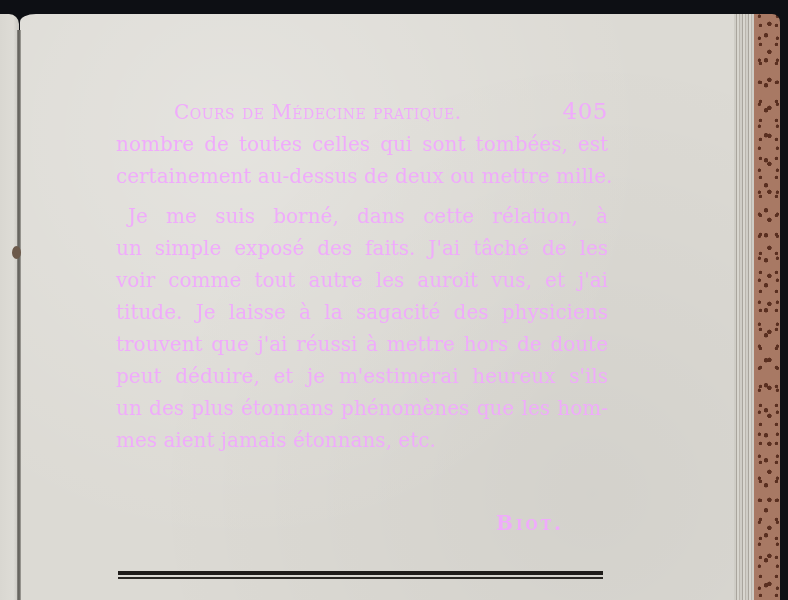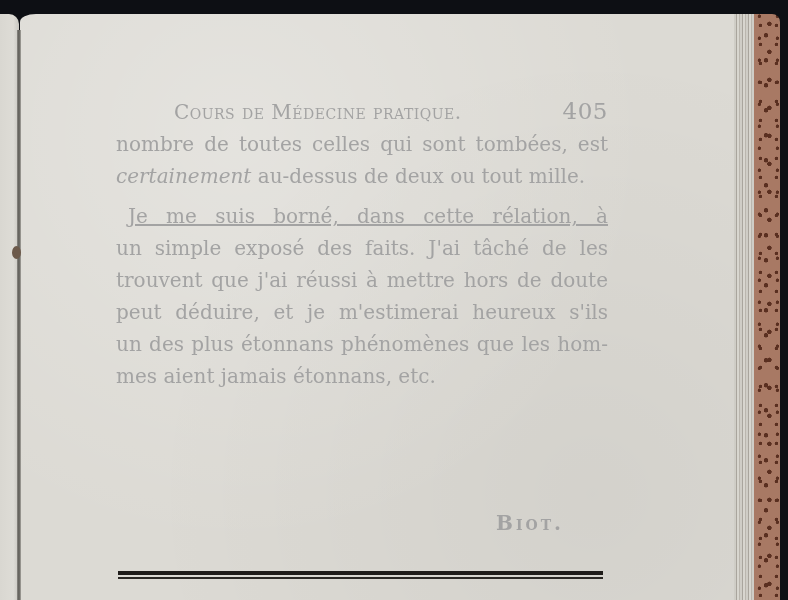--- a/index.html
+++ b/index.html
@@ -95,21 +95,21 @@
     background: #0d0f14;
   }
 
   
   .text-block {
     position: absolute;
     left: 116px;
     top: 98px;
     width: 492px;
     font-family: "DejaVu Serif", serif;
-    color: #a3a3a3;
+    color: #f0abfc;
   }
   .running-head {
     position: relative;
     height: 30px;
     font-size: 20px;
     letter-spacing: 0.5px;
   }
   .running-title {
     position: absolute;
     left: 58px;
@@ -130,23 +130,22 @@
     white-space: nowrap;
     text-align: justify;
     text-align-last: justify;
     height: 32px;
   }
   .line.last {
     text-align-last: left;
   }
   .line.indent {
     padding-left: 12px;
-    text-decoration: underline;
-  }
-  .italic { font-style: italic; }
+  }
+  .italic { }
   .signature {
     position: absolute;
     left: 380px;
     top: 413px;
     font-variant: small-caps;
     font-size: 20px;
     letter-spacing: 3px;
     font-weight: bold;
   }
   .rule {
@@ -178,24 +177,26 @@
   <div class="cover"></div>
   <div class="cover-edge"></div>
 
   <div class="text-block">
     <div class="running-head">
       <span class="running-title">Cours de Médecine pratique.</span>
       <span class="page-number">405</span>
     </div>
 
     <div class="line"><span>nombre de toutes celles qui sont tombées, est</span></div>
-    <div class="line last"><span class="italic">certainement</span><span> au-dessus de deux ou tout mille.</span></div>
+    <div class="line last"><span class="italic">certainement</span><span> au-dessus de deux ou mettre mille.</span></div>
     <div style="height:8px"></div>
     <div class="line indent"><span>Je me suis borné, dans cette rélation, à</span></div>
     <div class="line"><span>un simple exposé des faits. J'ai tâché de les</span></div>
+    <div class="line"><span>voir comme tout autre les auroit vus, et j'ai</span></div>
+    <div class="line"><span>titude. Je laisse à la sagacité des physiciens</span></div>
     <div class="line"><span>trouvent que j'ai réussi à mettre hors de doute</span></div>
     <div class="line"><span>peut déduire, et je m'estimerai heureux s'ils</span></div>
     <div class="line"><span>un des plus étonnans phénomènes que les hom-</span></div>
     <div class="line last"><span>mes aient jamais étonnans, etc.</span></div>
 
     <span class="signature">Biot.</span>
   </div>
 
   <div class="rule"></div>
   <div class="rule2"></div>

